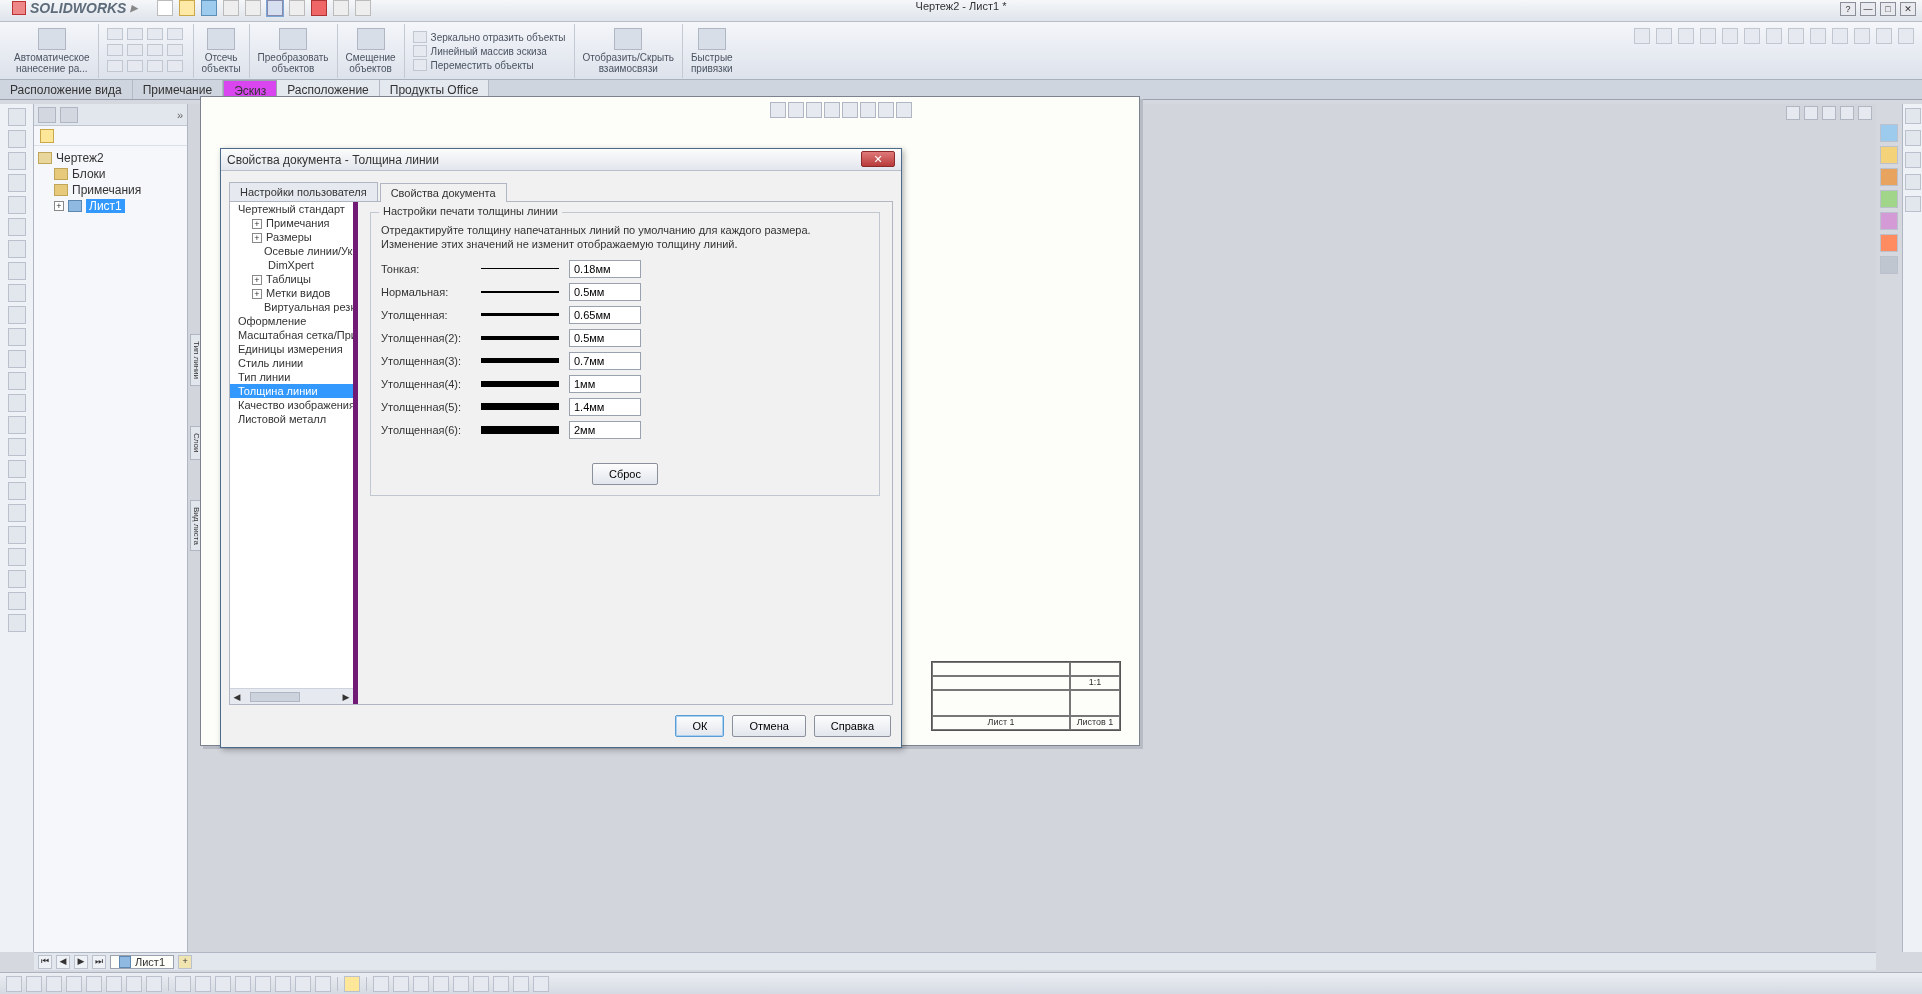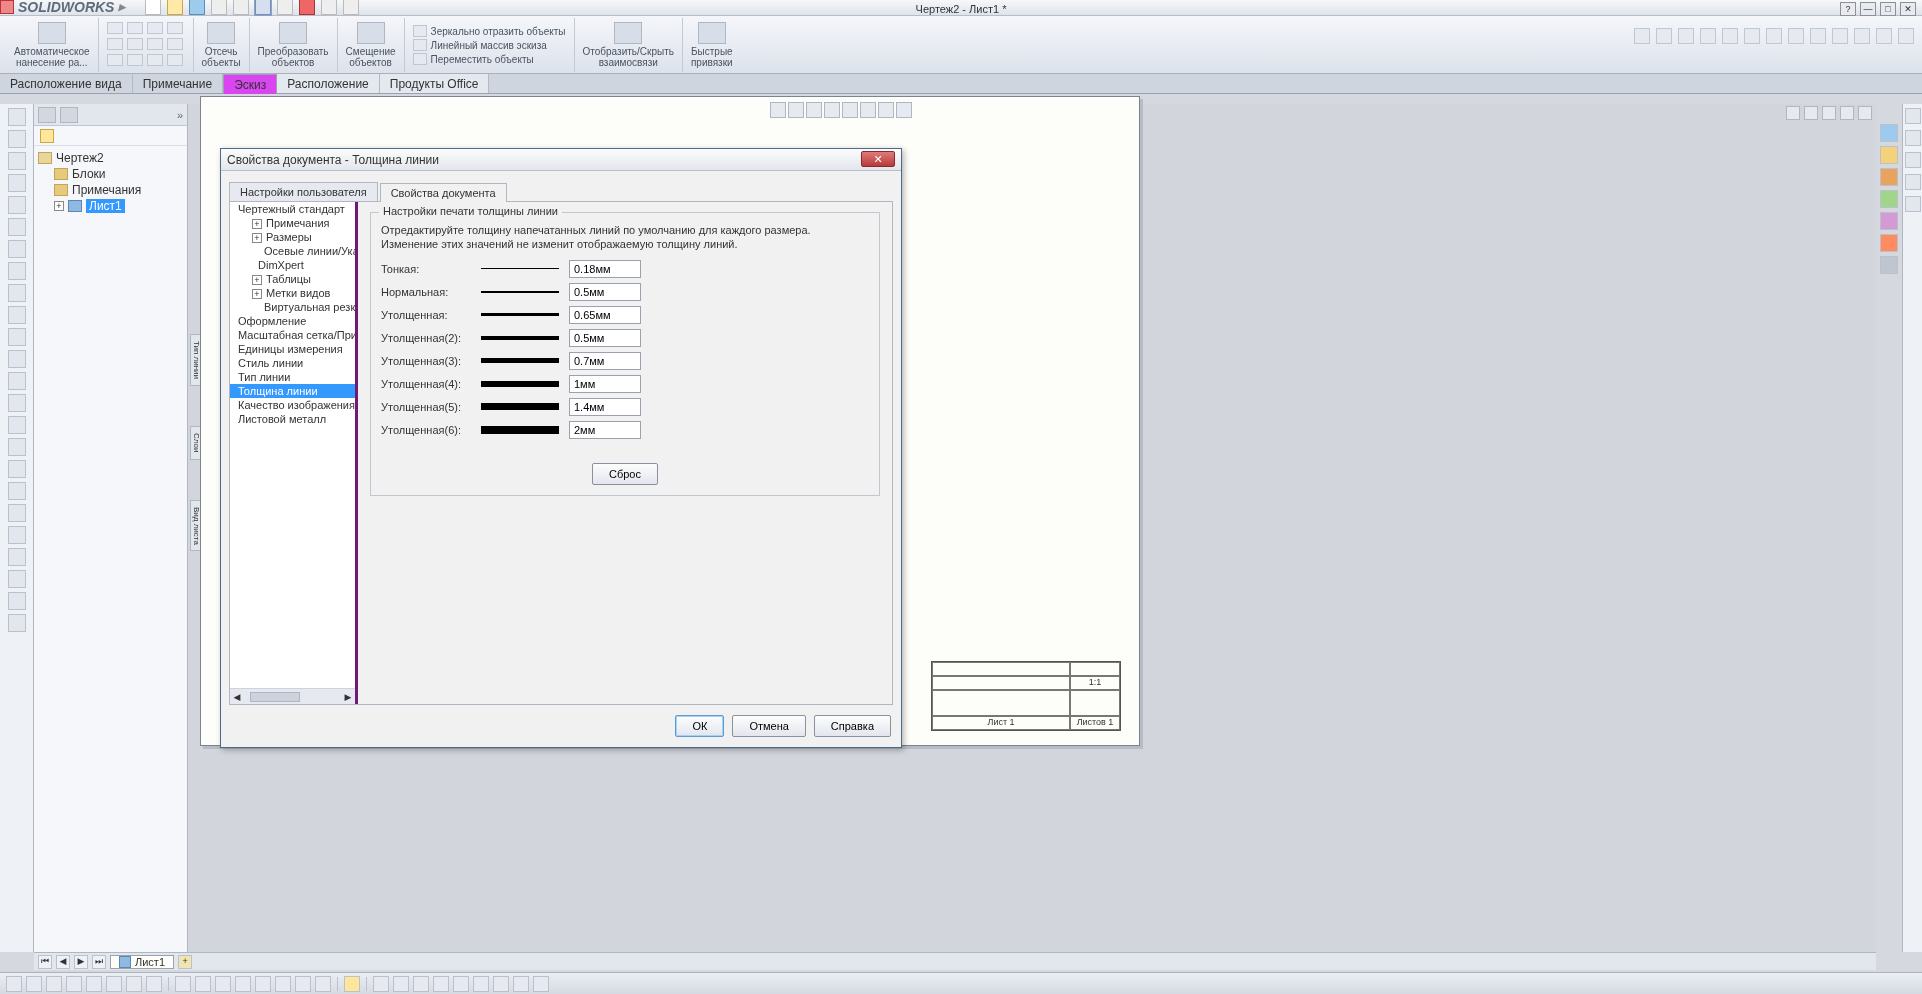--- a/index.html
+++ b/index.html
@@ -1,19 +1,19 @@
 <!DOCTYPE html>
 <html><head>
 <meta charset="utf-8">
 <style>
 * { box-sizing: border-box; margin: 0; padding: 0; font-family: "Segoe UI", Tahoma, Arial, sans-serif; }
 body { width: 1922px; height: 994px; background: #d6d8e0; overflow: hidden; position: relative; font-size: 12px; color: #333; }
 
 
-.titlebar { height: 16px; background: linear-gradient(#f5f7f9,#dfe4eb); border-bottom: 1px solid #b8bec8; display: flex; align-items: flex-end; padding: 0 0; }
+.titlebar { height: 22px; background: linear-gradient(#f5f7f9,#dfe4eb); border-bottom: 1px solid #b8bec8; display: flex; align-items: flex-start; padding: 0 12px; }
 .brand { display: flex; align-items: center; gap: 4px; font-weight: bold; font-style: italic; color: #5d6b7a; font-size: 14px; }
 .brand .cube { width: 14px; height: 14px; border: 1px solid #b33; background: #e88; }
 .qat { display: flex; align-items: center; gap: 6px; margin-left: 20px; }
 .qat .ic { width: 16px; height: 16px; display: inline-block; }
 .doc-title { position: absolute; left: 50%; transform: translateX(-50%); font-size: 11px; color: #333; }
 .win-btns { position: absolute; right: 6px; top: 2px; display: flex; gap: 4px; }
 .win-btns .wb { width: 16px; height: 14px; border: 1px solid #8a8f99; background: #e8eaef; font-size: 9px; text-align: center; line-height: 12px; }
 
 
 .ribbon { height: 58px; background: linear-gradient(#f4f6fa,#dde2eb); border-bottom: 1px solid #a9b1bd; display: flex; align-items: flex-start; padding: 2px 6px; }
@@ -89,21 +89,21 @@
 
 
 .dialog { position: absolute; left: 220px; top: 148px; width: 682px; height: 600px; background: #f1f1f1; border: 1px solid #4a6b8a; box-shadow: 2px 2px 6px rgba(0,0,0,.3); }
 .dlg-title { height: 22px; background: linear-gradient(#fcfcfc,#e2e6ed); border-bottom: 1px solid #b9bfca; display: flex; align-items: center; padding: 0 6px; font-size: 12px; }
 .dlg-close { position: absolute; right: 6px; top: 2px; width: 34px; height: 16px; background: linear-gradient(#e07a7a,#b83a3a); border: 1px solid #8a2a2a; border-radius: 2px; color: #fff; font-size: 11px; text-align: center; line-height: 14px; }
 .dlg-body { position: absolute; left: 8px; right: 8px; top: 30px; bottom: 42px; }
 .dlg-tabs { height: 22px; display: flex; align-items: flex-end; }
 .dtab { padding: 3px 10px; font-size: 11px; border: 1px solid #b0b7c2; border-bottom: none; background: #e6e9ef; margin-right: 2px; cursor: default; }
 .dtab.active { background: #f1f1f1; position: relative; top: 1px; }
 .dlg-split { display: flex; height: calc(100% - 22px); border: 1px solid #b0b7c2; background: #f1f1f1; }
-.dlg-tree { width: 128px; border-right: 3px solid #701a75; background: #fff; position: relative; overflow: hidden; }
+.dlg-tree { width: 128px; border-right: 5px solid #701a75; background: #fff; position: relative; overflow: hidden; }
 .dlg-tree .t { padding: 1px 4px 1px 8px; font-size: 11px; white-space: nowrap; cursor: default; }
 .dlg-tree .t.lvl2 { padding-left: 22px; }
 .dlg-tree .t.sel { background: #3399ff; color: #fff; }
 .dlg-tree .t .exp { display: inline-block; width: 10px; height: 10px; border: 1px solid #888; text-align: center; line-height: 8px; font-size: 9px; background: #fff; margin-right: 4px; }
 .dlg-tree .hscroll { position: absolute; left: 0; right: 0; bottom: 0; height: 16px; background: #e6e9ef; border-top: 1px solid #cdd3dd; display: flex; align-items: center; justify-content: space-between; }
 .dlg-tree .hscroll .ar { width: 14px; text-align: center; font-size: 9px; }
 .dlg-tree .hscroll .thumb { height: 10px; width: 50px; background: #cdd3dd; border: 1px solid #b0b7c2; margin-left: 6px; }
 
 .dlg-content { flex: 1; padding: 10px 12px; }
 .groupbox { border: 1px solid #c1c7d0; padding: 10px; position: relative; }
@@ -415,21 +415,21 @@
     <div class="dlg-tabs">
       <div class="dtab">Настройки пользователя</div>
       <div class="dtab active">Свойства документа</div>
     </div>
     <div class="dlg-split">
       <div class="dlg-tree">
         <div class="t">Чертежный стандарт</div>
         <div class="t lvl2"><span class="exp">+</span><span>Примечания</span></div>
         <div class="t lvl2"><span class="exp">+</span><span>Размеры</span></div>
         <div class="t lvl2" style="padding-left:34px;">Осевые линии/Указатели</div>
-        <div class="t lvl2" style="padding-left:28px;">DimXpert</div>
+        <div class="t lvl2" style="padding-left:38px;">DimXpert</div>
         <div class="t lvl2"><span class="exp">+</span><span>Таблицы</span></div>
         <div class="t lvl2"><span class="exp">+</span><span>Метки видов</span></div>
         <div class="t lvl2" style="padding-left:34px;">Виртуальная резкость</div>
         <div class="t">Оформление</div>
         <div class="t">Масштабная сетка/Привязать</div>
         <div class="t">Единицы измерения</div>
         <div class="t">Стиль линии</div>
         <div class="t">Тип линии</div>
         <div class="t sel">Толщина линии</div>
         <div class="t">Качество изображения</div>

